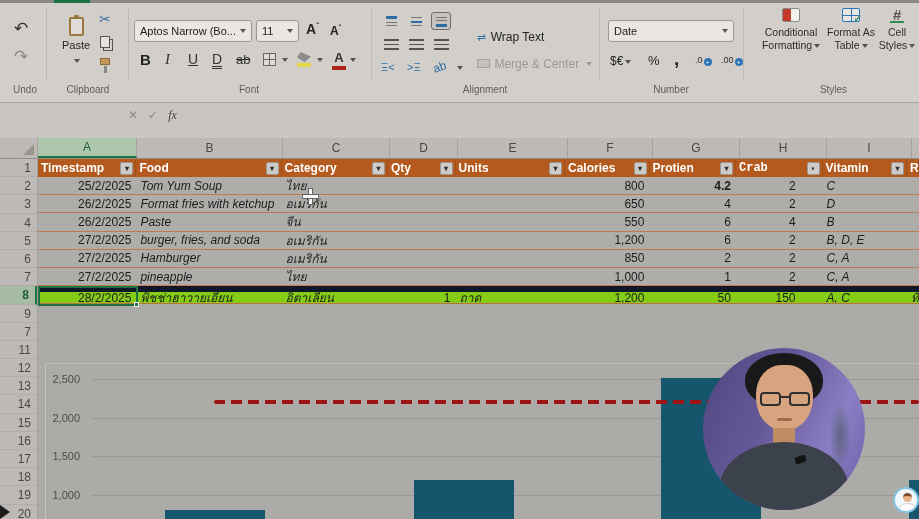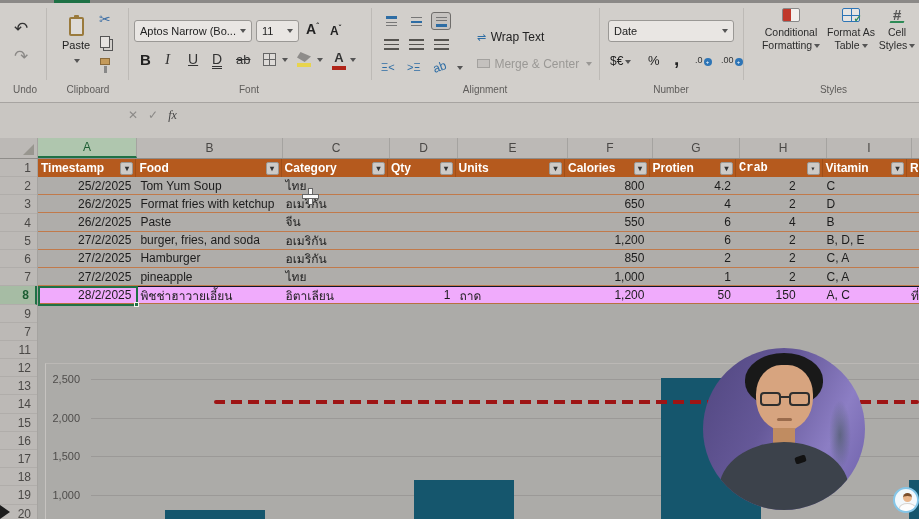--- a/index.html
+++ b/index.html
@@ -64,25 +64,25 @@
 
   
   .rows{position:absolute;left:38px;top:159px;width:881px;}
   .row{display:flex;height:18.2px;}
   .cell{height:100%;font-size:12px;overflow:hidden;white-space:nowrap;display:flex;align-items:center;}
   .hrow{height:18px;}
   .hcell{background:#B55A1E;color:#fff;font-weight:bold;padding-left:3px;position:relative;border-right:1px solid #A04F18;}
   .hcell .flt{position:absolute;right:2px;top:2.5px;width:13px;height:13px;background:#CDCAC7;border:1px solid #9A9895;border-radius:2px;font-size:8px;color:#333;display:flex;align-items:center;justify-content:center;}
   .drow{background:#AFADAA;border-bottom:1px solid #C17A4B;}
   .drow .cell{color:#1c1c1c;}
-  .drow.sel{background:#f0abfc;border-top:1px solid #0f172a;border-bottom:1px solid #B8713F;}
+  .drow.sel{background:#84cc16;border-top:6px solid #0f172a;border-bottom:1px solid #B8713F;justify-content:flex-end;}
   .al-r{justify-content:flex-end;padding-right:5px;}
-  .al-l{justify-content:flex-start;padding-left:4px;}
+  .al-l{justify-content:flex-start;padding-left:4px;font-style:italic;}
   .al-rc{justify-content:flex-end;padding-right:27px;}
-  .teal{color:#1F8F7F;font-weight:normal;}
+  .teal{color:#1F8F7F;font-weight:bold;}
   .selbox{position:absolute;left:38px;top:286px;width:100px;height:20px;border:2px solid #1E7145;}
   .selbox .handle{position:absolute;right:-3px;bottom:-3px;width:5px;height:5px;background:#1E7145;border:1px solid #F3F0ED;}
 
   
   .chart{position:absolute;left:45px;top:363px;width:874px;height:156px;border-top:1px solid #BBB8B5;border-left:1px solid #C6C3C0;overflow:hidden;}
   .gl{position:absolute;left:45px;right:0;height:1px;background:#9B9997;}
   .ytick{position:absolute;left:2px;width:32px;font-size:11px;color:#4E4C4A;text-align:right;}
   .bar{position:absolute;width:100px;}
   .target{position:absolute;height:4px;border-radius:2px;}
 

